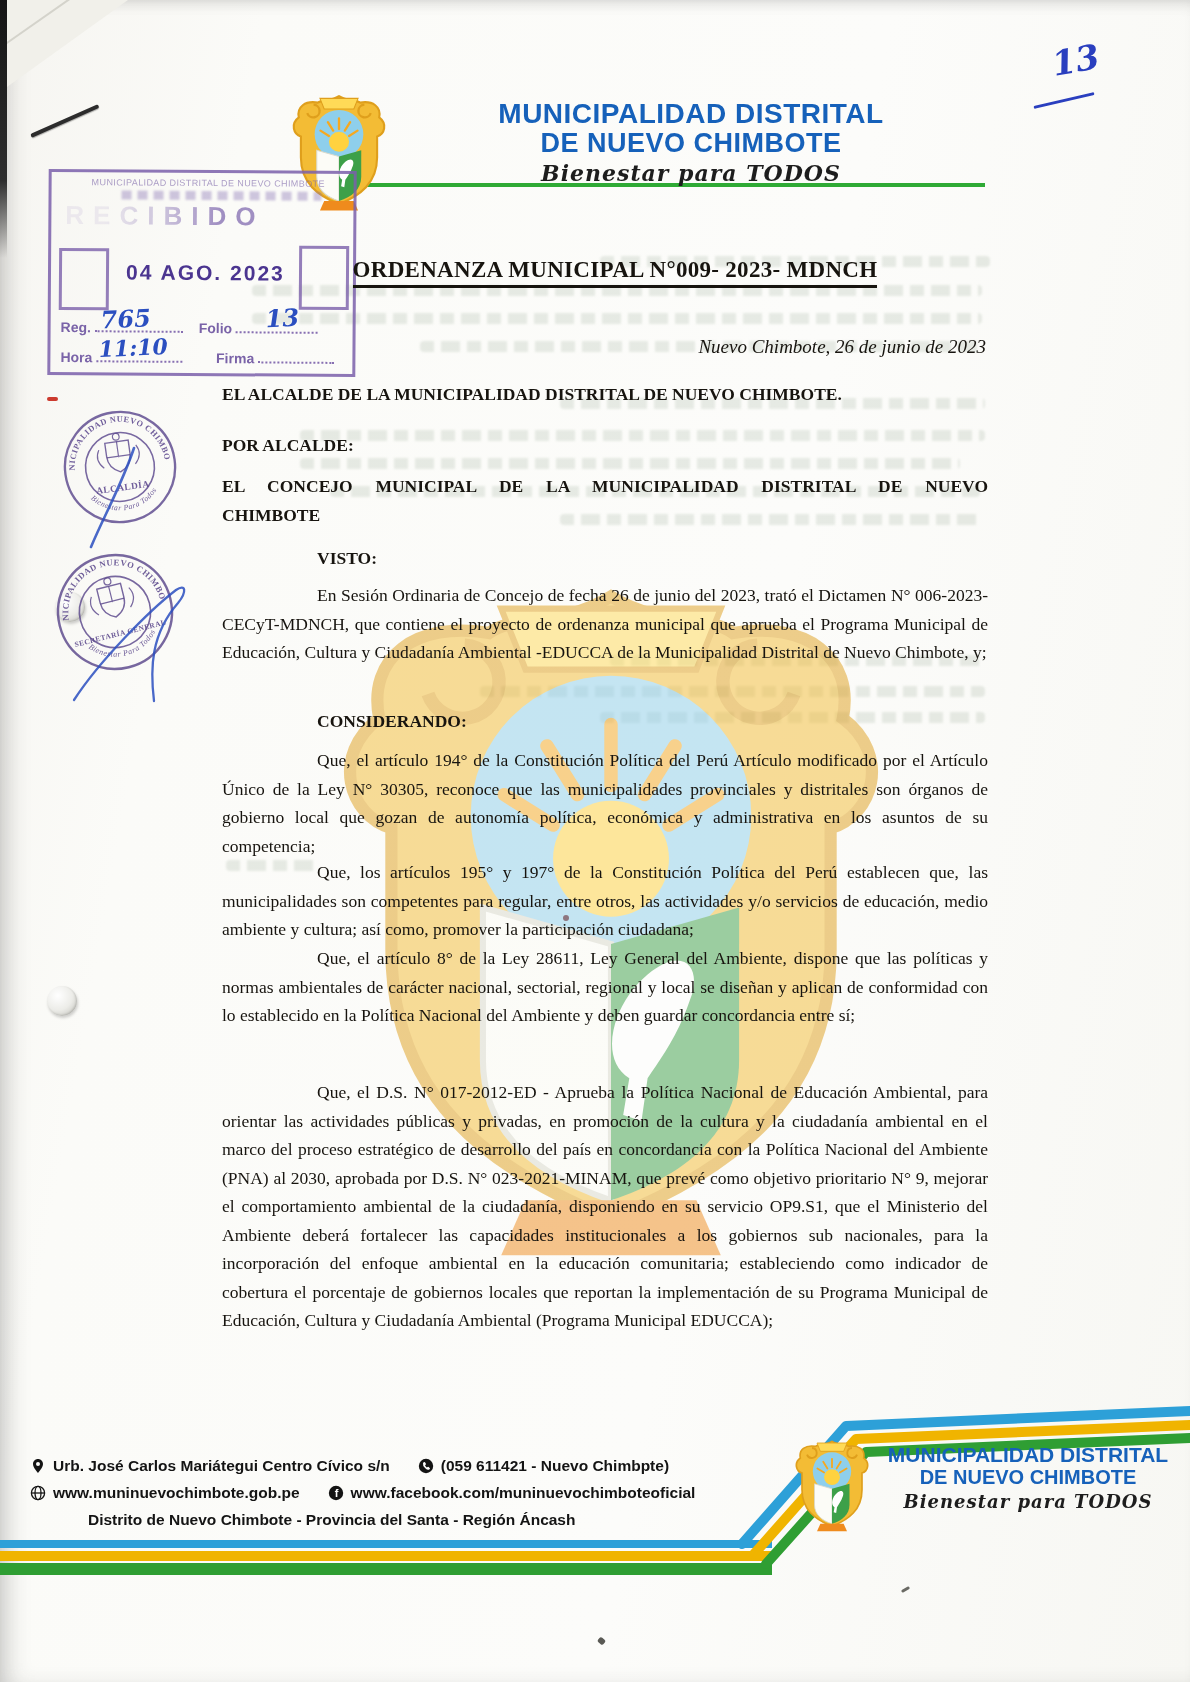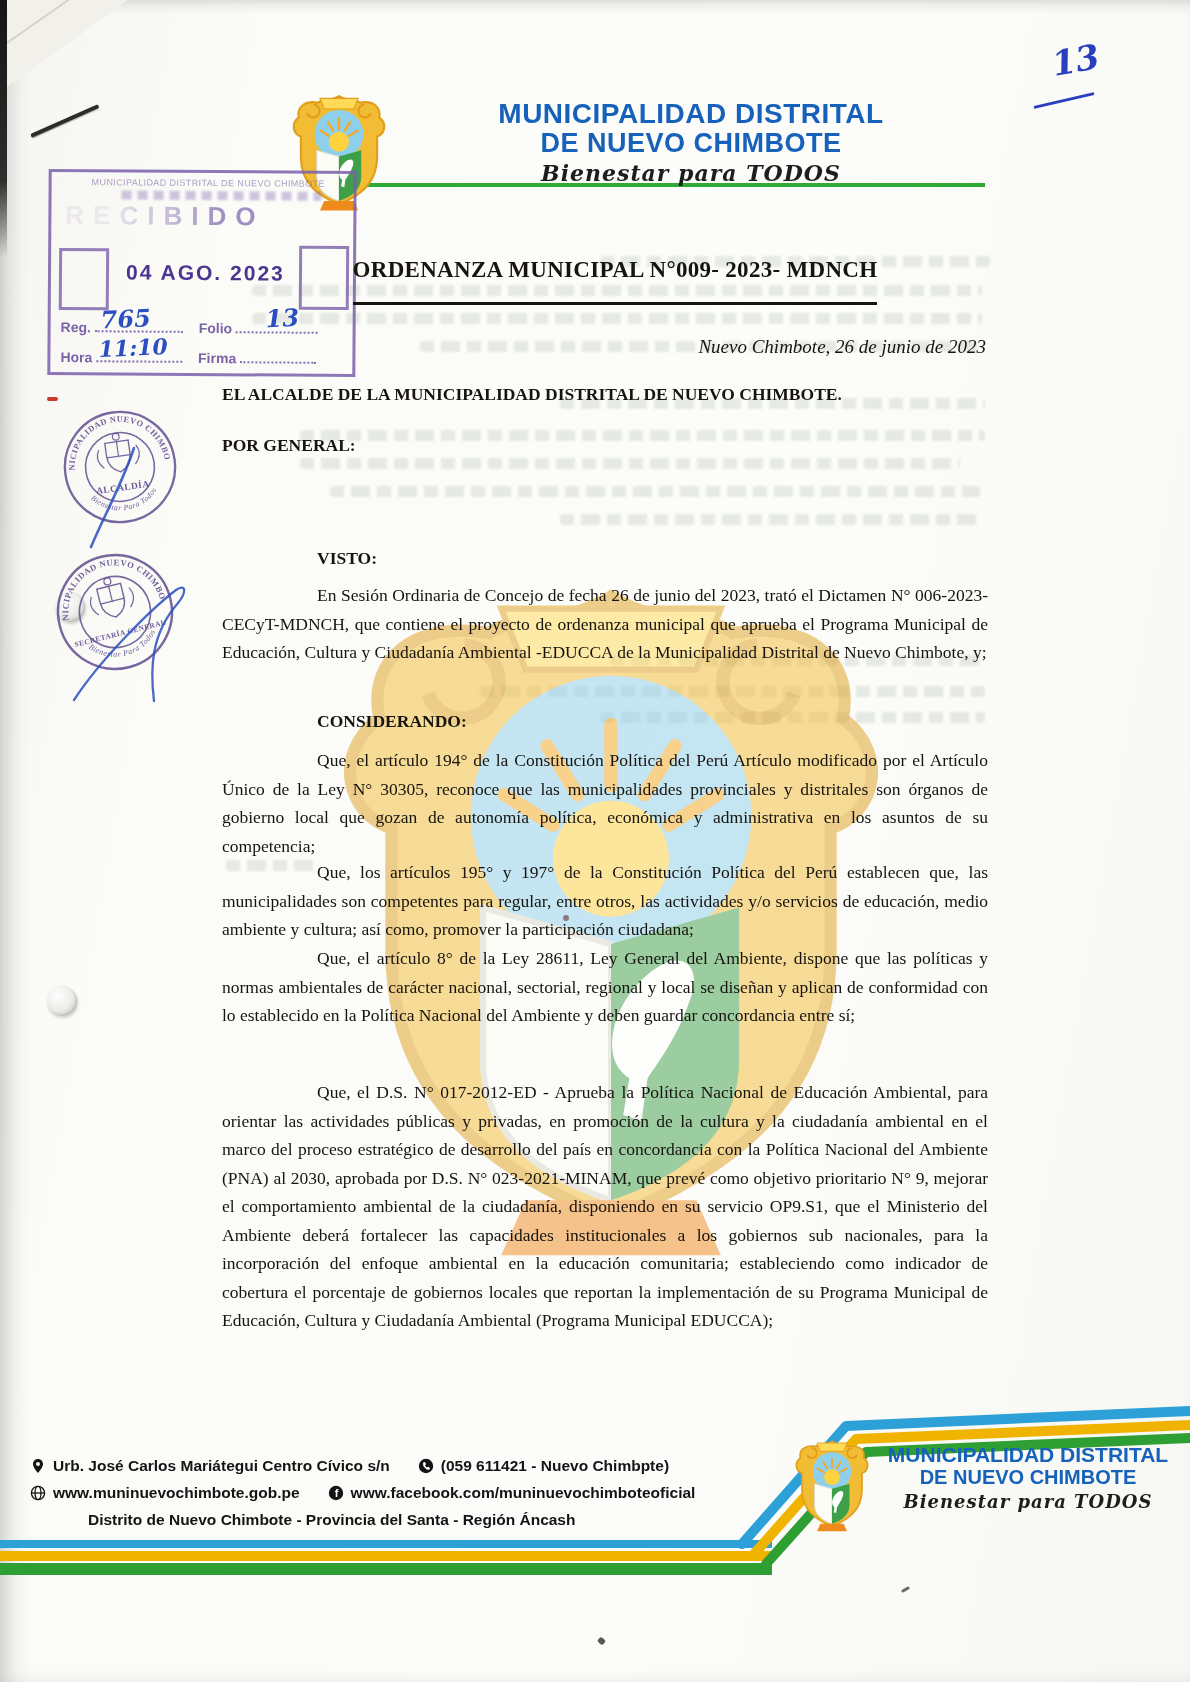--- a/index.html
+++ b/index.html
@@ -60,21 +60,21 @@
   .stamp .datestamp{position:absolute;left:62px;top:88px;width:185px;text-align:center;font-size:21px;
     font-weight:bold;letter-spacing:2px;color:#4b3590;}
   .stamp .row{position:absolute;left:10px;width:284px;font-size:14px;font-weight:bold;}
   .stamp .rowReg{top:142px;} .stamp .rowHora{top:172px;}
   .stamp .dotline{display:inline-block;border-bottom:2px dotted rgba(122,95,170,.9);height:16px;}
   .stamp .hand{position:absolute;font-family:"DejaVu Serif",serif;font-style:italic;font-weight:bold;
     color:#2b4fc0;transform:rotate(-3deg);}
   
   .doc-title{position:absolute;left:232px;top:257px;width:766px;text-align:center;z-index:5;
     font-size:23px;font-weight:bold;letter-spacing:.3px;}
-  .doc-title span{border-bottom:3px solid #17140f;padding-bottom:20px;}
+  .doc-title span{border-bottom:3px solid #17140f;padding-bottom:3px;}
   .dateline{position:absolute;left:222px;top:336px;width:764px;text-align:right;z-index:5;
     font-style:italic;font-size:19px;}
   .para{position:absolute;left:222px;width:766px;font-size:17.5px;line-height:28.5px;
     text-align:justify;z-index:5;}
   .bold{font-weight:bold;}
   .indent{text-indent:95px;}
   .spread{word-spacing:14px;}
   
   .seal{position:absolute;z-index:4;}
   .seal1{left:61px;top:408px;width:118px;height:118px;transform:rotate(-8deg);}
@@ -184,33 +184,34 @@
     <div class="datestamp">04 AGO. 2023</div>
     <div class="row rowReg">
       <span>Reg.</span>
       <span class="dotline" style="width:88px"></span>
       <span style="margin-left:12px">Folio</span>
       <span class="dotline" style="width:82px"></span>
     </div>
     <div class="row rowHora">
       <span>Hora</span>
       <span class="dotline" style="width:86px"></span>
-      <span style="margin-left:12px">Firma</span>
+      <span style="margin-left:30px">Firma</span>
       <span class="dotline" style="width:76px"></span>
     </div>
     <div class="hand" style="left:50px;top:132px;font-size:24px">765</div>
     <div class="hand" style="left:215px;top:130px;font-size:24px">13</div>
     <div class="hand" style="left:48px;top:162px;font-size:22px">11:10</div>
   </div>
 
   <div class="doc-title"><span>ORDENANZA MUNICIPAL N°009- 2023- MDNCH</span></div>
   <div class="dateline">Nuevo Chimbote, 26 de junio de 2023</div>
 
   <div class="para bold" style="top:380px">EL ALCALDE DE LA MUNICIPALIDAD DISTRITAL DE NUEVO CHIMBOTE.</div>
-  <div class="para bold" style="top:431px">POR GENERAL:</div>
+  <div class="para bold" style="top:431px">POR ALCALDE:</div>
+  <div class="para bold spread" style="top:472px">EL CONCEJO MUNICIPAL DE LA MUNICIPALIDAD DISTRITAL DE NUEVO CHIMBOTE</div>
   <div class="para bold indent" style="top:544px">VISTO:</div>
   <div class="para indent" style="top:581px">En Sesión Ordinaria de Concejo de fecha 26 de junio del 2023, trató el Dictamen N° 006-2023-CECyT-MDNCH, que contiene el proyecto de ordenanza municipal que aprueba el Programa Municipal de Educación, Cultura y Ciudadanía Ambiental -EDUCCA de la Municipalidad Distrital de Nuevo Chimbote, y;</div>
   <div class="para bold indent" style="top:707px">CONSIDERANDO:</div>
   <div class="para indent" style="top:746px">Que, el artículo 194° de la Constitución Política del Perú Artículo modificado por el Artículo Único de la Ley N° 30305, reconoce que las municipalidades provinciales y distritales son órganos de gobierno local que gozan de autonomía política, económica y administrativa en los asuntos de su competencia;</div>
   <div class="para indent" style="top:858px">Que, los artículos 195° y 197° de la Constitución Política del Perú establecen que, las municipalidades son competentes para regular, entre otros, las actividades y/o servicios de educación, medio ambiente y cultura; así como, promover la participación ciudadana;</div>
   <div class="para indent" style="top:944px">Que, el artículo 8° de la Ley 28611, Ley General del Ambiente, dispone que las políticas y normas ambientales de carácter nacional, sectorial, regional y local se diseñan y aplican de conformidad con lo establecido en la Política Nacional del Ambiente y deben guardar concordancia entre sí;</div>
   <div class="para indent" style="top:1078px">Que, el D.S. N° 017-2012-ED - Aprueba la Política Nacional de Educación Ambiental, para orientar las actividades públicas y privadas, en promoción de la cultura y la ciudadanía ambiental en el marco del proceso estratégico de desarrollo del país en concordancia con la Política Nacional del Ambiente (PNA) al 2030, aprobada por D.S. N° 023-2021-MINAM, que prevé como objetivo prioritario N° 9, mejorar el comportamiento ambiental de la ciudadanía, disponiendo en su servicio OP9.S1, que el Ministerio del Ambiente deberá fortalecer las capacidades institucionales a los gobiernos sub nacionales, para la incorporación del enfoque ambiental en la educación comunitaria; estableciendo como indicador de cobertura el porcentaje de gobiernos locales que reportan la implementación de su Programa Municipal de Educación, Cultura y Ciudadanía Ambiental (Programa Municipal EDUCCA);</div>
 
   <svg class="seal seal1" viewBox="0 0 120 120">
     <defs>

